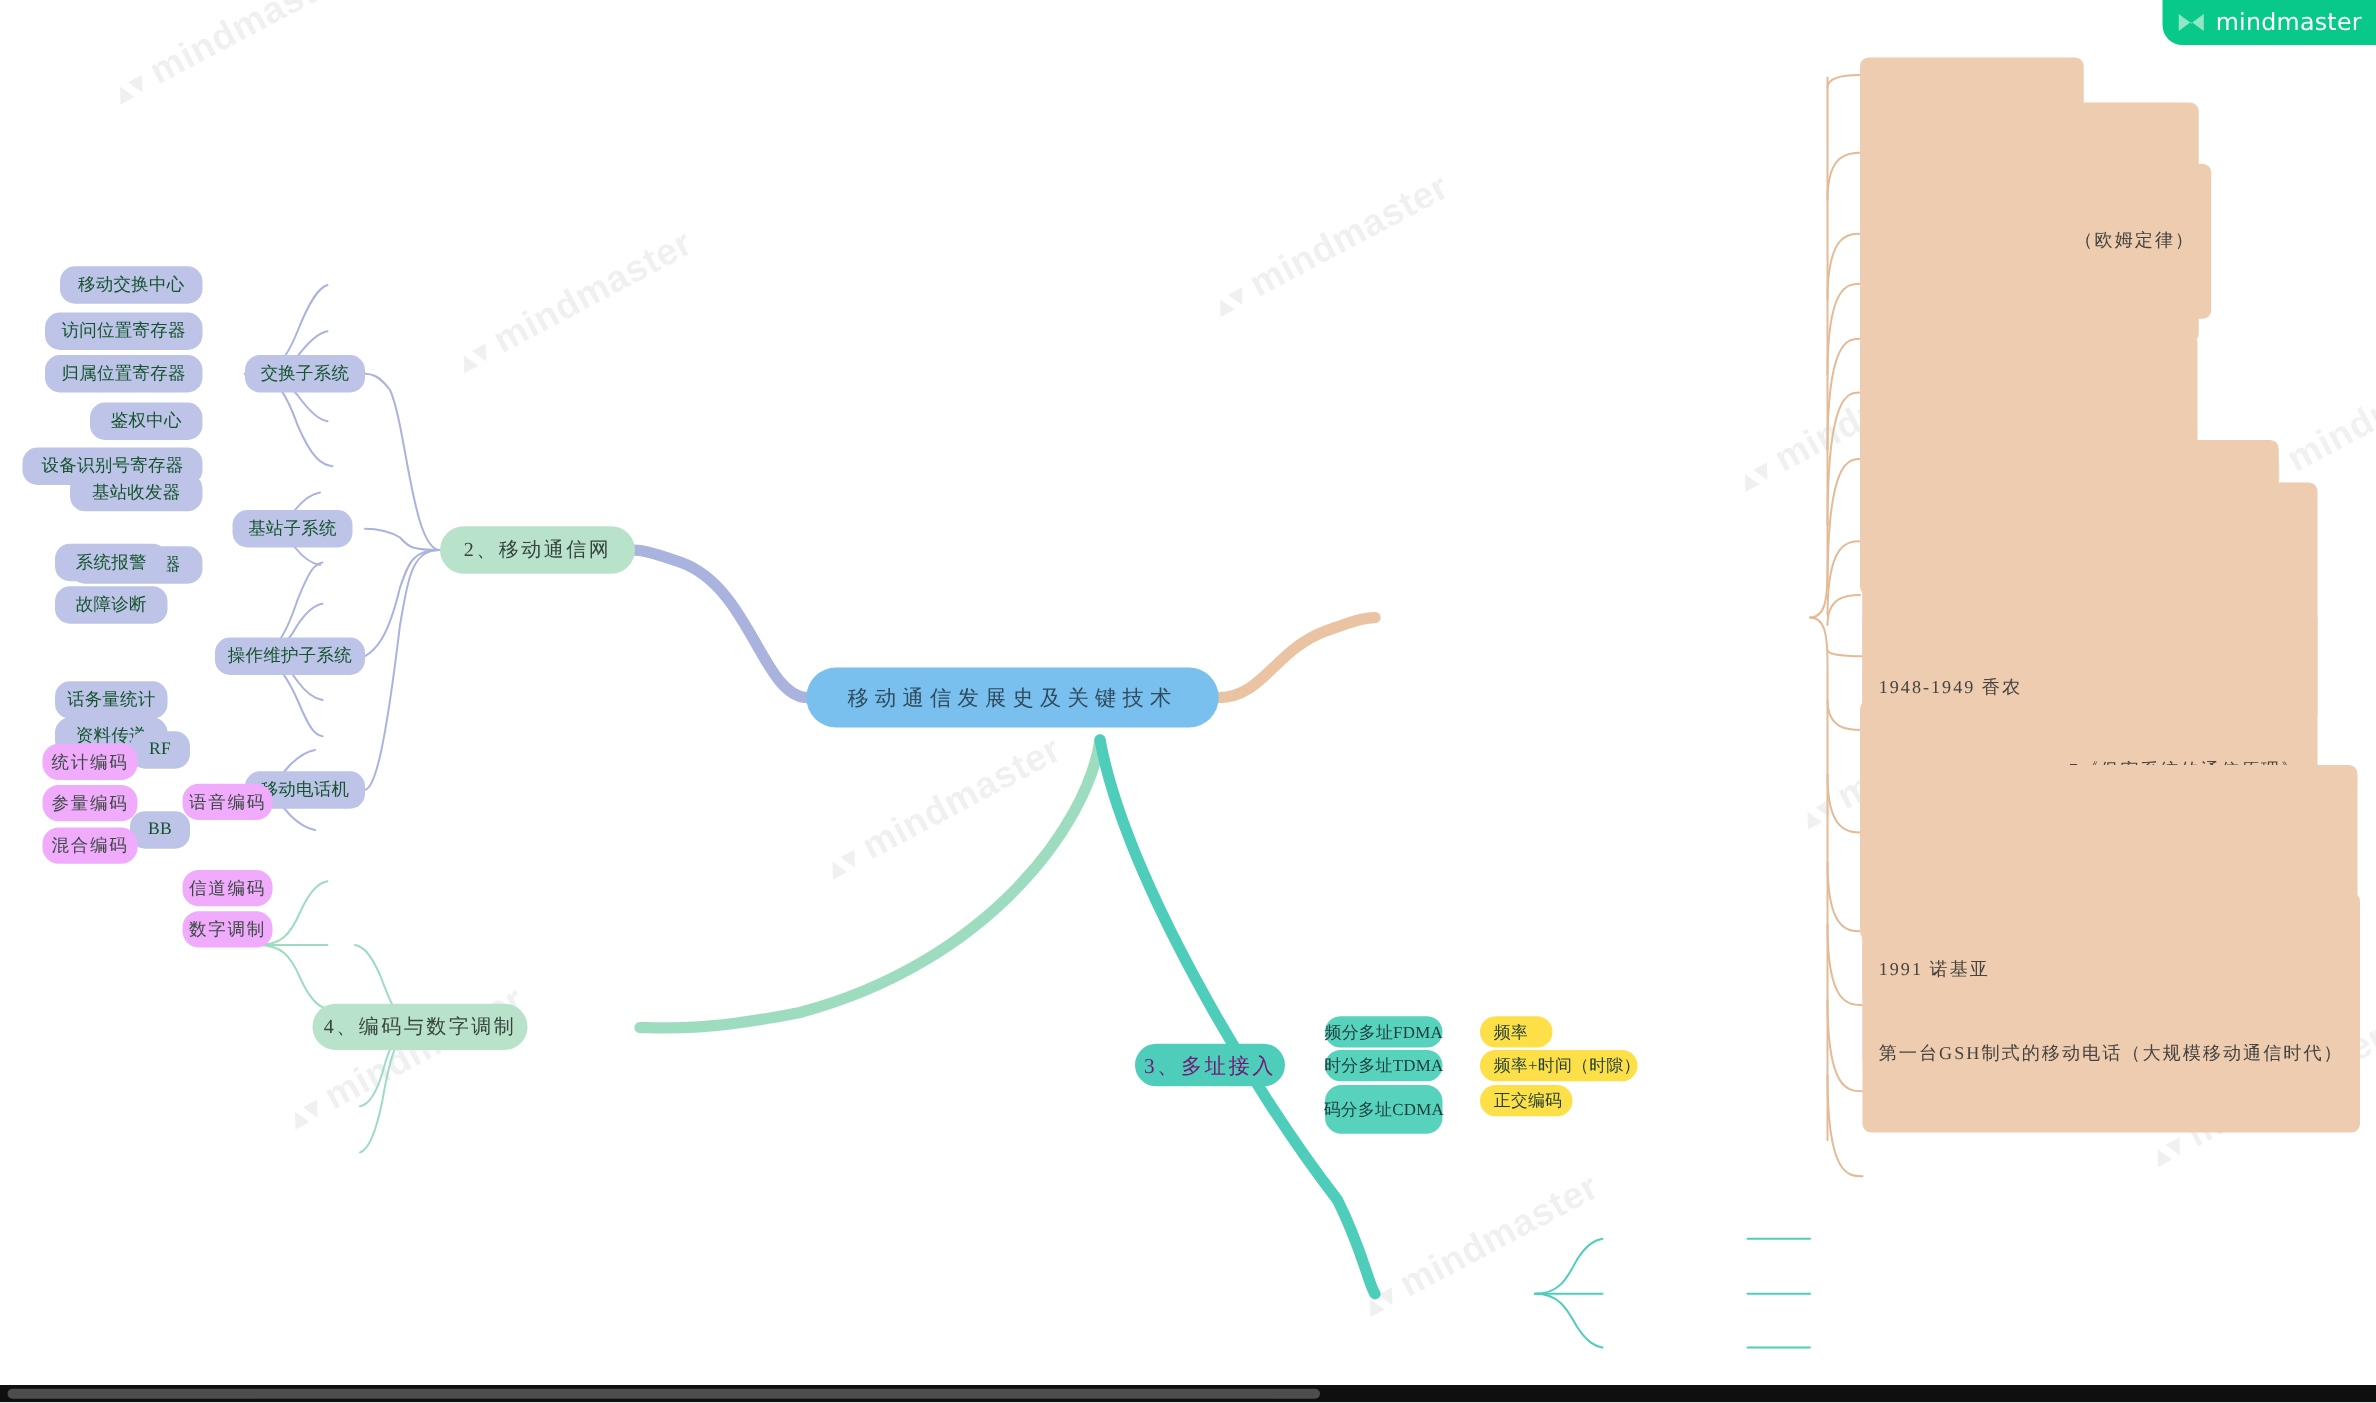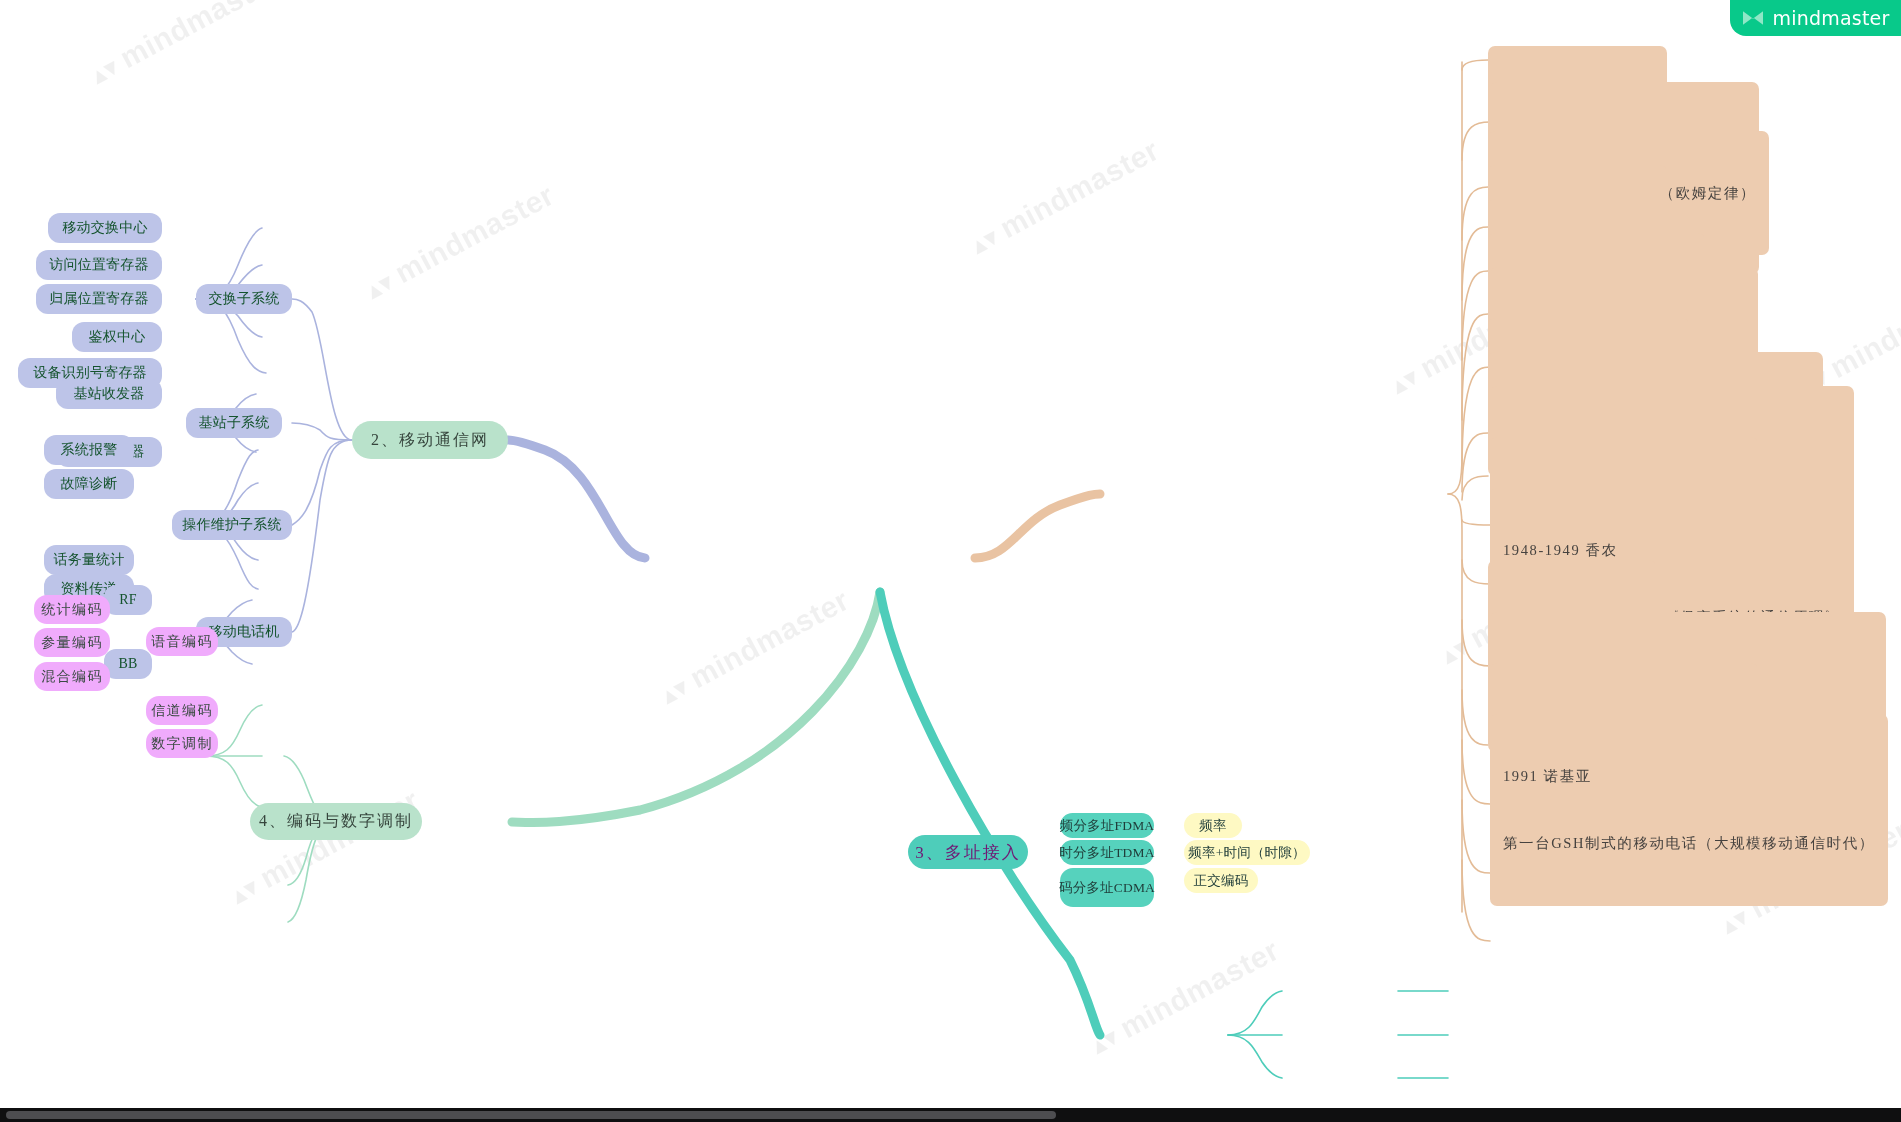--- a/index.html
+++ b/index.html
@@ -109,26 +109,25 @@
   .n-teal{
     background:#56d2bd;
     border-radius:13px;
     font-size:13.5px;
     letter-spacing:.2px;
     padding:0 11px;
     justify-content:center;
     color:#1f3c39;
   }
   .n-teal-l{
-    background:#fef9c3;
+    background:#fde047;
     border-radius:13px;
     font-size:13.5px;
     letter-spacing:.2px;
     padding:0 11px;
-    justify-content:center;
     color:#1f3c39;
   }
   
   #logo{
     position:absolute;
     right:0;top:0;
     width:171px;height:36px;
     background:#08c98a;
     border-bottom-left-radius:16px;
     display:flex;align-items:center;justify-content:center;gap:9px;
@@ -249,20 +248,23 @@
         <path d="M1228,1035 C1248,1035 1254,1022 1262,1007 C1270,995 1276,992 1282,991"></path>
         <path d="M1228,1035 L1282,1035"></path>
         <path d="M1228,1035 C1248,1035 1254,1048 1262,1062 C1270,1074 1276,1077 1282,1078"></path>
         <path d="M1398,991 L1448,991"></path>
         <path d="M1398,1035 L1448,1035"></path>
         <path d="M1398,1078 L1448,1078"></path>
       </g>
     </g>
   </svg>
 
+  <div class="node n-center" style="left:645px;top:534px;width:330px;height:48px;">
+    <span>移动通信发展史及关键技术</span>
+  </div>
 
 
   <div class="node n-orange" style="left:1488px;top:46px;">
     <div>1820 奥斯特“电生磁”</div>
   </div>
   <div class="node n-orange" style="left:1490px;top:82px;">
     <div>1820-1821 安培、阿拉果、萨伐尔</div>
     <div> 电与磁之间的关系</div>
   </div>
   <div class="node n-orange" style="left:1488px;top:131px;">

